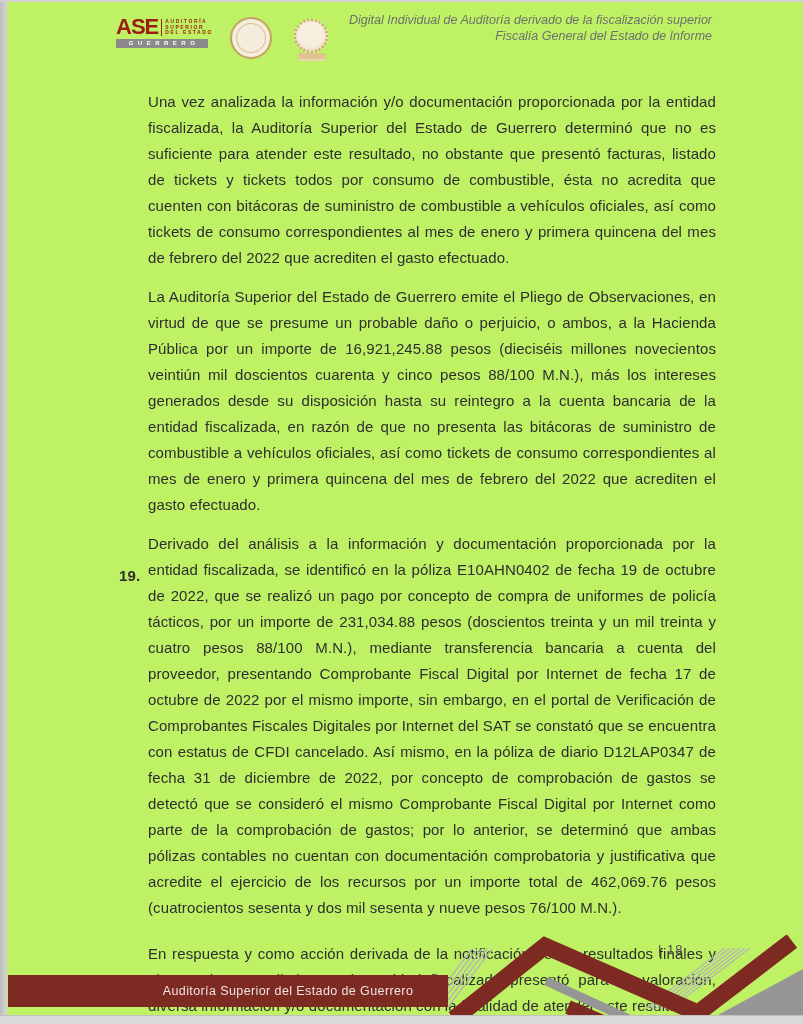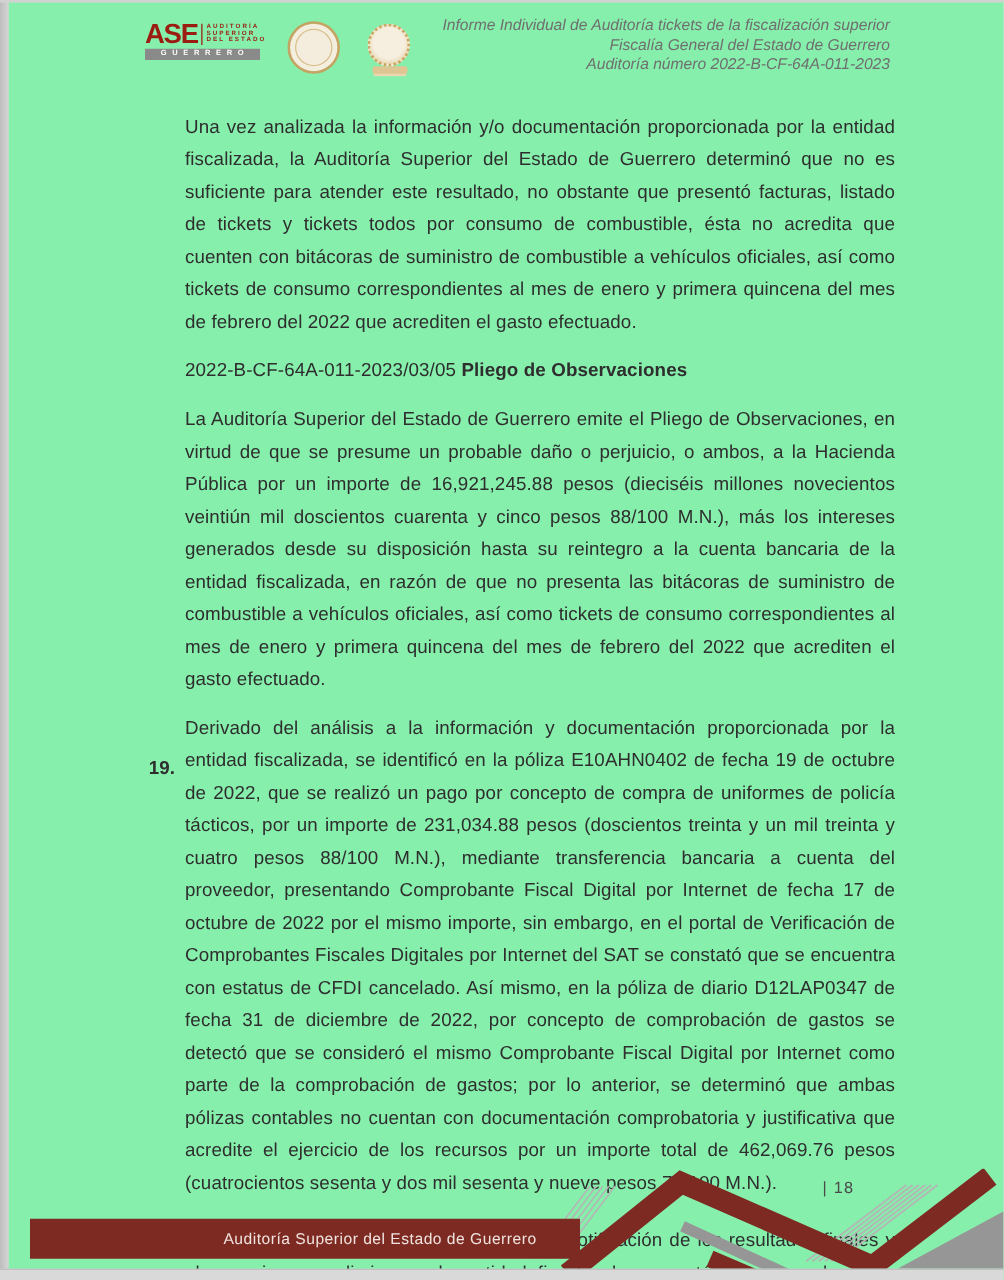--- a/index.html
+++ b/index.html
@@ -1,17 +1,17 @@
 <!DOCTYPE html>
 <html style="--maroon: #7d2b22; --logo_red: #9b1c10; --gray_bar: #8a8a8a; --header_gray: #6f6f6f; --ink: #2e2e2e; --deco_gray: #969696; --pinstripe: #b5b5b5; --banner_text: #f0e3df;"><head>
 <meta charset="utf-8">
 <style>
   html,body{margin:0;padding:0;background:#e9e9e9;}
   .scan{position:relative;width:803px;height:1024px;overflow:hidden;
-        font-family:"Liberation Sans",sans-serif;background:#86efac;}
+        font-family:"Liberation Sans",sans-serif;background:#bef264;}
   
   .edge-left{position:absolute;left:0;top:0;width:7px;height:1016px;background:linear-gradient(90deg,#bdbdbd,#d6d6d6);z-index:9;}
   .edge-top{position:absolute;left:0;top:0;width:803px;height:2px;background:#d2d2d2;z-index:9;}
   .edge-bottom{position:absolute;left:0;top:1015px;width:803px;height:9px;background:#d9d9d9;border-top:1px solid #c0c0c0;z-index:9;}
 
   
   .logos{position:absolute;left:116px;top:17px;display:flex;align-items:flex-start;gap:22px;}
   .ase-logo{display:flex;flex-direction:column;width:92px;}
   .ase-row{display:flex;align-items:flex-start;}
   .ase-acronym{font-size:22px;line-height:20px;font-weight:bold;color:var(--logo_red);letter-spacing:-1px;}
@@ -36,21 +36,21 @@
             text-align:justify;color:var(--ink);letter-spacing:0.1px;}
   .doc-body p{margin:0 0 13px 0;}
   .ref-line{white-space:nowrap;}
   .ref-line b{font-weight:bold;}
   .item{position:relative;margin:0 0 20px 0;}
   .item .num{position:absolute;left:-29px;top:0;font-weight:bold;margin-top:32px;}
   .item p{margin:0;}
 
   
   .pageno{position:absolute;left:658px;top:942px;font-size:13px;color:#4a4a4a;letter-spacing:1px;}
-  .banner{position:absolute;left:24px;top:975px;width:440px;height:32px;background:var(--maroon);
+  .banner{position:absolute;left:8px;top:975px;width:440px;height:32px;background:var(--maroon);
           display:flex;align-items:center;z-index:3;}
   .banner span{display:block;width:100%;text-align:center;padding-left:120px;
                color:var(--banner_text);font-size:12.5px;letter-spacing:0.4px;}
   .deco{position:absolute;left:420px;top:935px;width:383px;height:80px;z-index:2;}
 </style>
 </head>
 <body>
 
 <div class="scan">
 
@@ -66,28 +66,26 @@
       </div>
       <div class="ase-guerrero">GUERRERO</div>
     </div>
     <div class="seal seal1"></div>
     <div class="seal seal2">
         <span class="ribbon"></span>
       </div>
   </div>
 
   <div class="header-title">
-    <div>Informe Individual de Auditoría tickets de la fiscalización superior</div>
-    <div>Fiscalía General del Estado de Guerrero</div>
-    <div>Auditoría número 2022-B-CF-64A-011-2023</div>
+    <div>Digital Individual de Auditoría derivado de la fiscalización superior</div>
+    <div>Fiscalía General del Estado de Informe</div>
   </div>
 
   <div class="doc-body">
     <p>Una vez analizada la información y/o documentación proporcionada por la entidad fiscalizada, la Auditoría Superior del Estado de Guerrero determinó que no es suficiente para atender este resultado, no obstante que presentó facturas, listado de tickets y tickets todos por consumo de combustible, ésta no acredita que cuenten con bitácoras de suministro de combustible a vehículos oficiales, así como tickets de consumo correspondientes al mes de enero y primera quincena del mes de febrero del 2022 que acrediten el gasto efectuado.</p>
-    <p class="ref-line"><span>2022-B-CF-64A-011-2023/03/05</span> <b>Pliego de Observaciones</b></p>
     <p>La Auditoría Superior del Estado de Guerrero emite el Pliego de Observaciones, en virtud de que se presume un probable daño o perjuicio, o ambos, a la Hacienda Pública por un importe de 16,921,245.88 pesos (dieciséis millones novecientos veintiún mil doscientos cuarenta y cinco pesos 88/100 M.N.), más los intereses generados desde su disposición hasta su reintegro a la cuenta bancaria de la entidad fiscalizada, en razón de que no presenta las bitácoras de suministro de combustible a vehículos oficiales, así como tickets de consumo correspondientes al mes de enero y primera quincena del mes de febrero del 2022 que acrediten el gasto efectuado.</p>
     <div class="item">
       <span class="num">19.</span>
       <p>Derivado del análisis a la información y documentación proporcionada por la entidad fiscalizada, se identificó en la póliza E10AHN0402 de fecha 19 de octubre de 2022, que se realizó un pago por concepto de compra de uniformes de policía tácticos, por un importe de 231,034.88 pesos (doscientos treinta y un mil treinta y cuatro pesos 88/100 M.N.), mediante transferencia bancaria a cuenta del proveedor, presentando Comprobante Fiscal Digital por Internet de fecha 17 de octubre de 2022 por el mismo importe, sin embargo, en el portal de Verificación de Comprobantes Fiscales Digitales por Internet del SAT se constató que se encuentra con estatus de CFDI cancelado. Así mismo, en la póliza de diario D12LAP0347 de fecha 31 de diciembre de 2022, por concepto de comprobación de gastos se detectó que se consideró el mismo Comprobante Fiscal Digital por Internet como parte de la comprobación de gastos; por lo anterior, se determinó que ambas pólizas contables no cuentan con documentación comprobatoria y justificativa que acredite el ejercicio de los recursos por un importe total de 462,069.76 pesos (cuatrocientos sesenta y dos mil sesenta y nueve pesos 76/100 M.N.).</p>
     </div>
     <p>En respuesta y como acción derivada de la notificación de los resultados finales y observaciones preliminares, la entidad fiscalizada presentó para su valoración, diversa información y/o documentación con la finalidad de atender este resultado.</p>
 
   </div>
 
   <div class="pageno">| 18</div>

